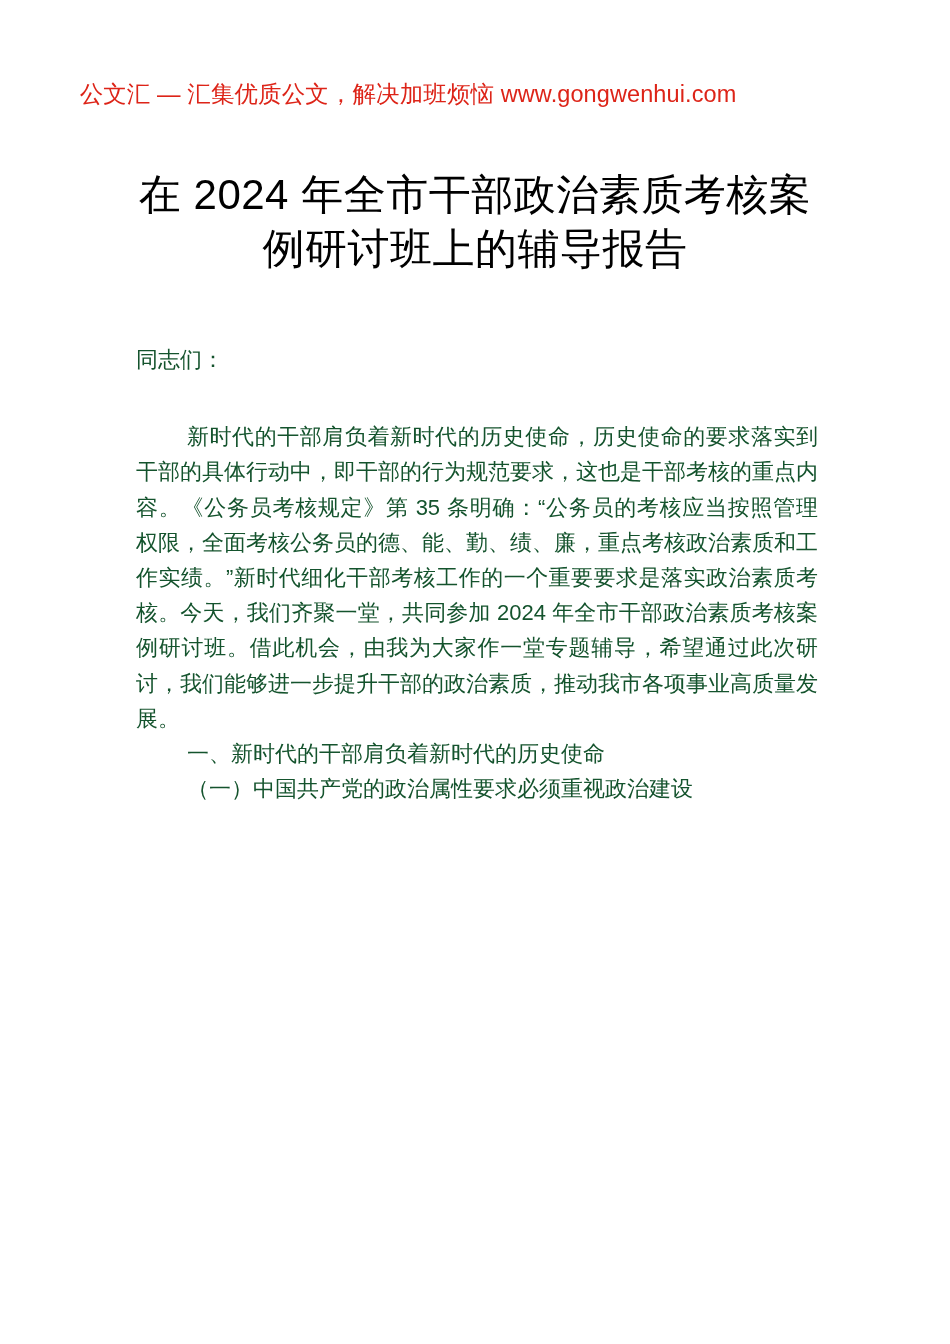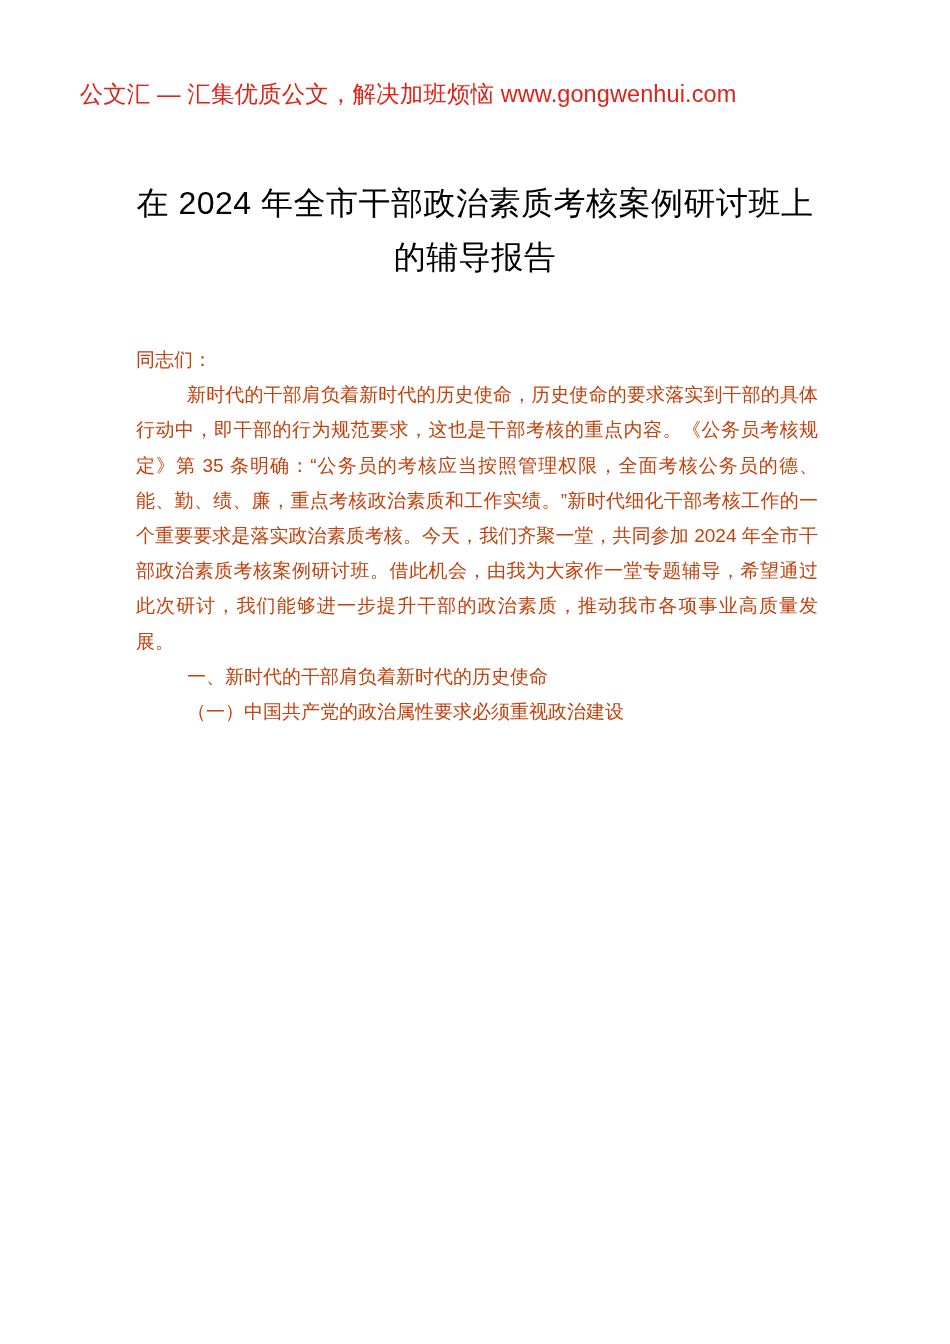--- a/index.html
+++ b/index.html
@@ -30,48 +30,48 @@
     text-align: center;
     color: #dd2418;
     font-size: 23.5px;
     font-weight: 500;
     letter-spacing: 0.1px;
     white-space: nowrap;
     font-family: "Liberation Sans", "DejaVu Sans", sans-serif;
   }
   .doc-title {
     position: absolute;
-    top: 176px;
+    top: 168px;
     left: 135px;
     width: 680px;
     text-align: center;
-    font-size: 32px;
+    font-size: 42px;
     line-height: 54px;
     font-weight: 400;
     letter-spacing: 0.5px;
     color: #000000;
   }
   .body-area {
     position: absolute;
     top: 342px;
     left: 136px;
     width: 682px;
   }
   .para {
-    font-size: 19px;
+    font-size: 22px;
     line-height: 35.2px;
     text-align: justify;
     text-justify: inter-ideograph;
     margin: 0;
     letter-spacing: 0px;
-    color: #c2410c;
+    color: #14532d;
     word-break: break-all;
   }
   .indent-0 { text-indent: 0; }
-  .indent-2 { text-indent: 51px; }
+  .indent-2 { text-indent: 51px; margin-top: 42px; }
   .indent-head { text-indent: 51px; }
 </style>
 </head>
 <body>
 
 <div class="page">
 
   <div class="watermark">公文汇 — 汇集优质公文，解决加班烦恼 www.gongwenhui.com</div>
 
   <div class="doc-title">在 2024 年全市干部政治素质考核案例研讨班上的辅导报告</div>

